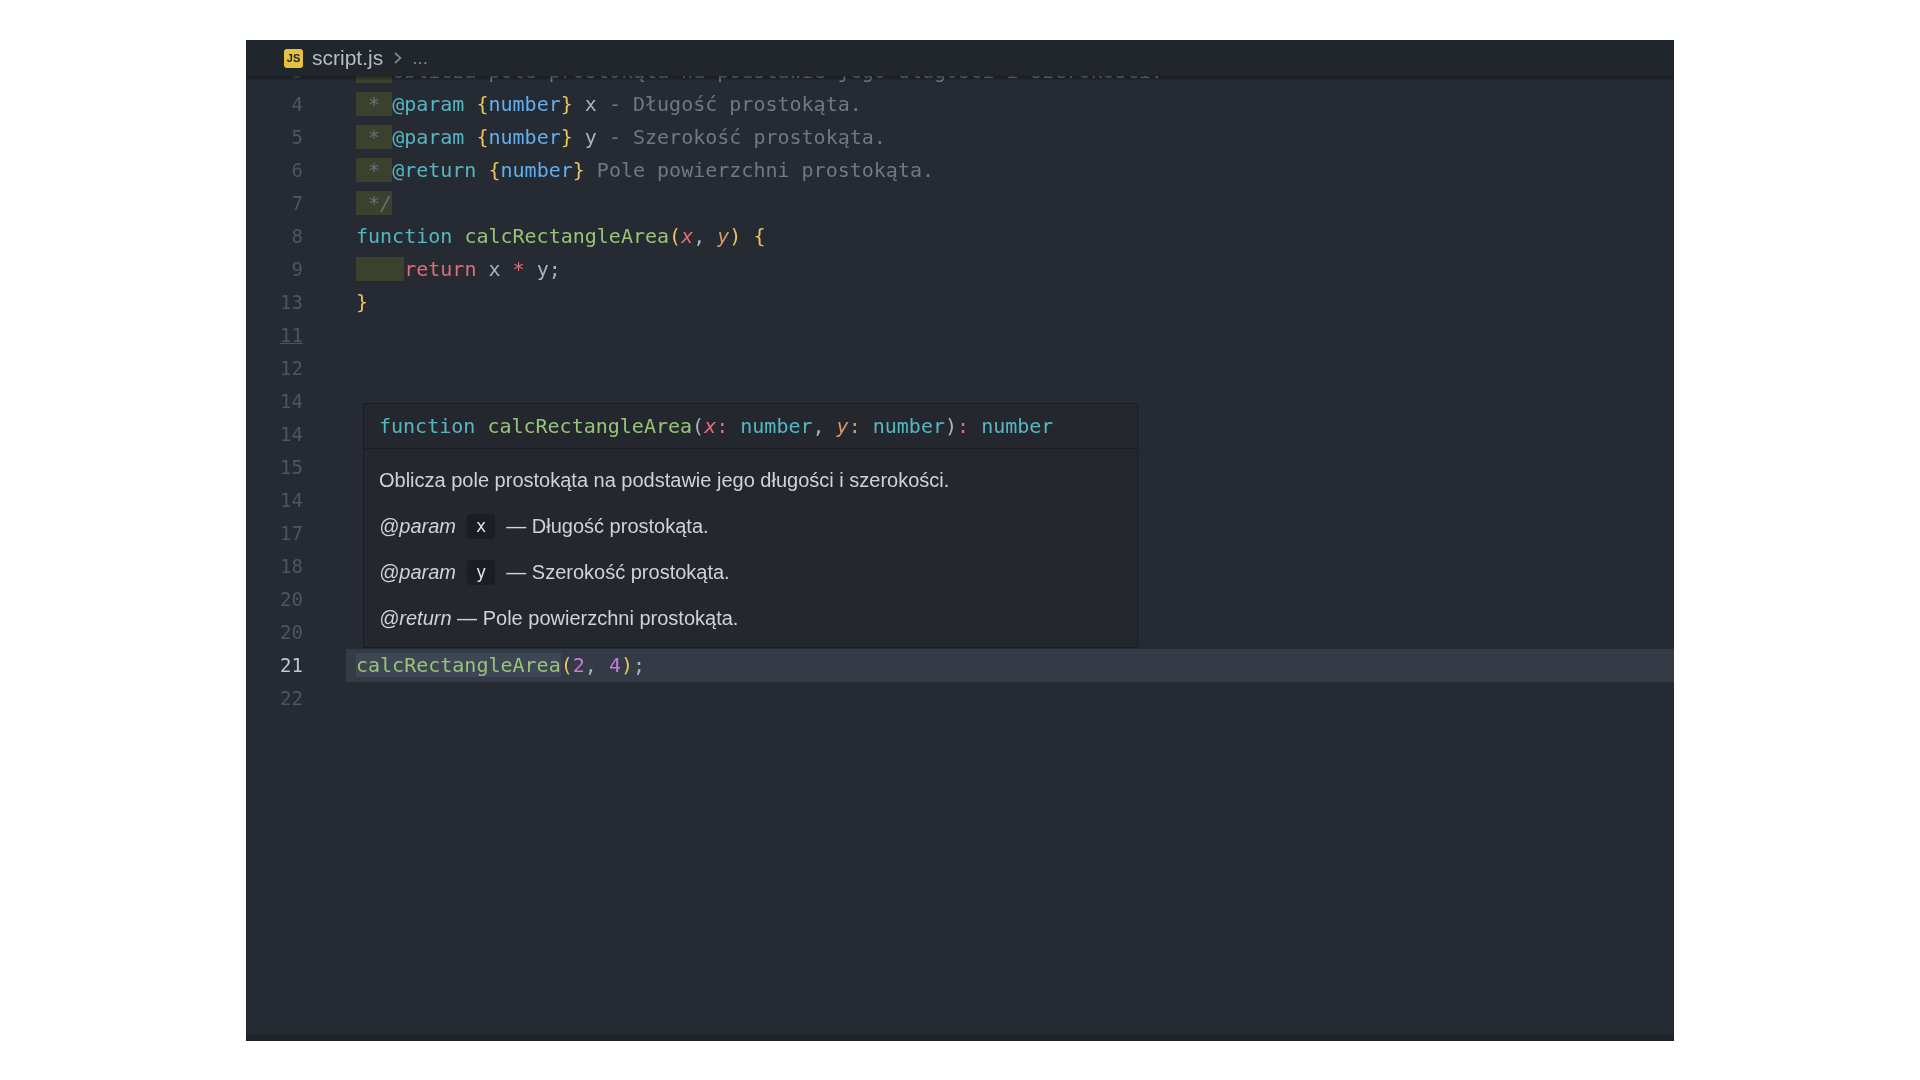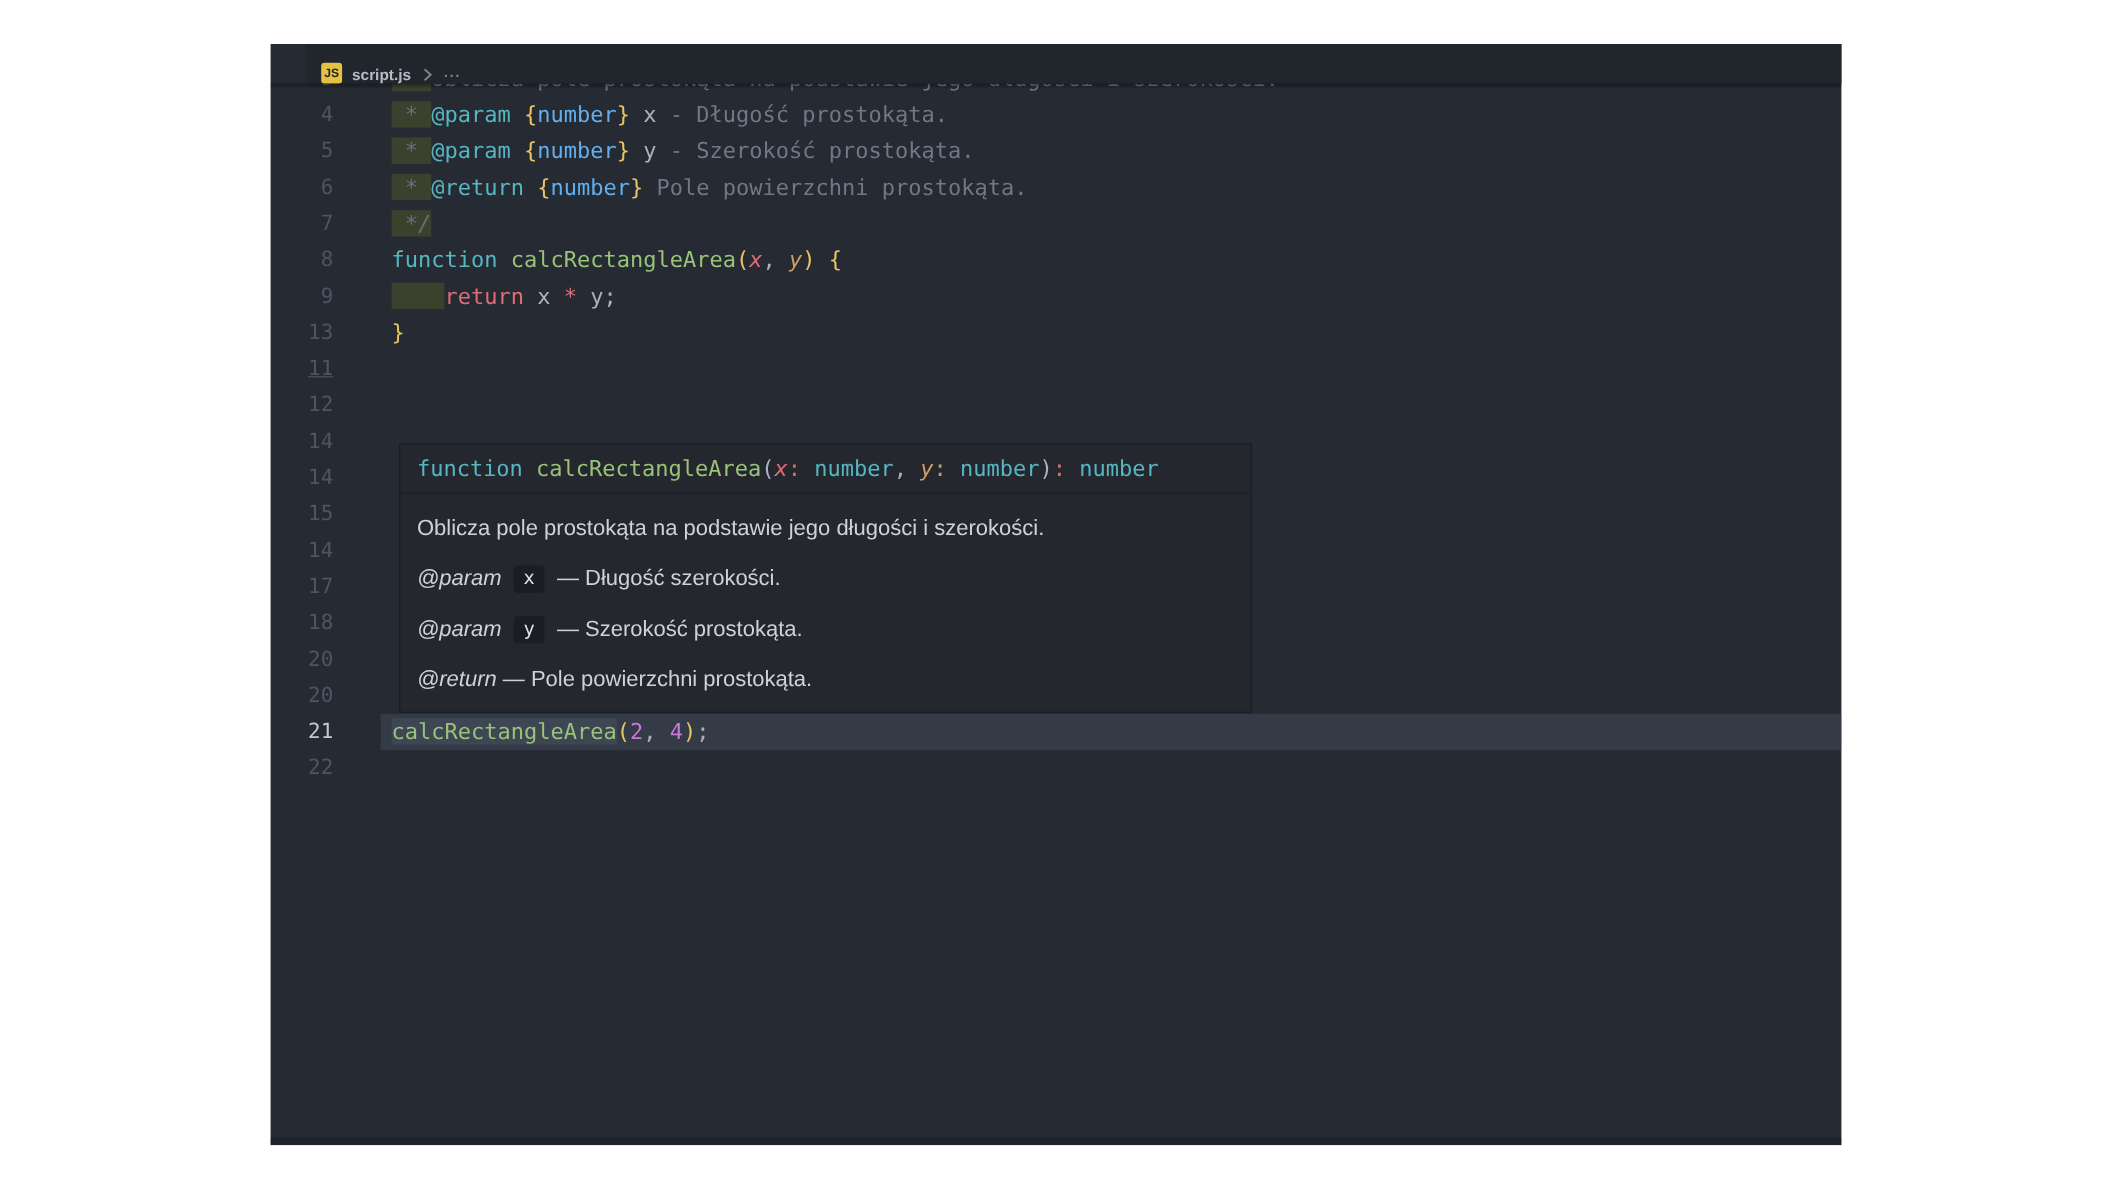--- a/index.html
+++ b/index.html
@@ -5,28 +5,28 @@
   html,body{margin:0;padding:0;}
   body{width:1920px;height:1080px;background:#ffffff;overflow:hidden;
        font-family:"Liberation Sans", sans-serif;}
   .stage{position:relative;width:1920px;height:1080px;background:#ffffff;overflow:hidden;}
 
   .window{position:absolute;left:246px;top:40px;width:1428px;height:1001px;
           background:var(--bg-editor);overflow:hidden;}
 
   
   .crumbbar{position:absolute;left:0;top:0;width:100%;height:36px;
-            background:var(--bg-bar);display:flex;align-items:flex-end;
-            padding-left:14px;box-sizing:border-box;gap:9px;z-index:6;margin-left:32px;}
+            background:var(--bg-bar);display:flex;align-items:center;
+            padding-left:38px;box-sizing:border-box;gap:9px;z-index:6;}
   .bar-shadow{position:absolute;left:0;top:36px;width:100%;height:5px;z-index:6;
               background:linear-gradient(rgba(0,0,0,.38),rgba(0,0,0,0));pointer-events:none;}
   .js-icon{width:19px;height:19px;border-radius:3px;background:var(--js-icon);
            color:#23262c;font-weight:bold;font-size:11px;display:flex;
            align-items:center;justify-content:center;letter-spacing:0;}
-  .crumb-file{color:var(--crumb-text);font-size:14px;font-weight:bold;}
+  .crumb-file{color:var(--crumb-text);font-size:21px;}
   .crumb-dim{color:var(--crumb-dim);font-size:19px;}
   .chev{display:flex;align-items:center;margin:0 -1px;}
 
   
   .editor-area{position:absolute;left:0;top:36px;right:0;bottom:7px;overflow:hidden;
                font-family:"DejaVu Sans Mono", monospace;font-size:20px;}
   .gutter{position:absolute;left:0;top:0;width:57px;height:100%;}
   .ln{position:absolute;right:0;width:100%;height:33px;line-height:33px;
       text-align:right;color:var(--linenum);font-size:19px;}
   .ln-active{color:var(--linenum-active);}
@@ -130,21 +130,21 @@
 
     <div class="tooltip">
       <div class="tt-header"><span style="color: rgb(86, 182, 194);">function</span><span style="color: rgb(171, 178, 191);"> </span><span style="color: rgb(152, 195, 121);">calcRectangleArea</span><span style="color: rgb(171, 178, 191);">(</span><span style="color: rgb(224, 108, 117); font-style: italic;">x</span><span style="color: rgb(224, 108, 117);">:</span><span style="color: rgb(171, 178, 191);"> </span><span style="color: rgb(86, 182, 194);">number</span><span style="color: rgb(171, 178, 191);">, </span><span style="color: rgb(209, 154, 102); font-style: italic;">y</span><span style="color: rgb(209, 154, 102);">:</span><span style="color: rgb(171, 178, 191);"> </span><span style="color: rgb(86, 182, 194);">number</span><span style="color: rgb(171, 178, 191);">)</span><span style="color: rgb(224, 108, 117);">:</span><span style="color: rgb(171, 178, 191);"> </span><span style="color: rgb(86, 182, 194);">number</span></div>
       <div class="tt-body">
           <div class="tt-row">
             <span class="tt-text">Oblicza pole prostokąta na podstawie jego długości i szerokości.</span>
           </div>
           <div class="tt-row">
             <span class="tt-tag">@param</span>
             <span class="tt-chip">x</span>
-            <span class="tt-text">— Długość szerokości.</span>
+            <span class="tt-text">— Długość prostokąta.</span>
           </div>
           <div class="tt-row">
             <span class="tt-tag">@param</span>
             <span class="tt-chip">y</span>
             <span class="tt-text">— Szerokość prostokąta.</span>
           </div>
           <div class="tt-row">
             <span class="tt-tag">@return</span>
             <span class="tt-text"> — Pole powierzchni prostokąta.</span>
           </div>

